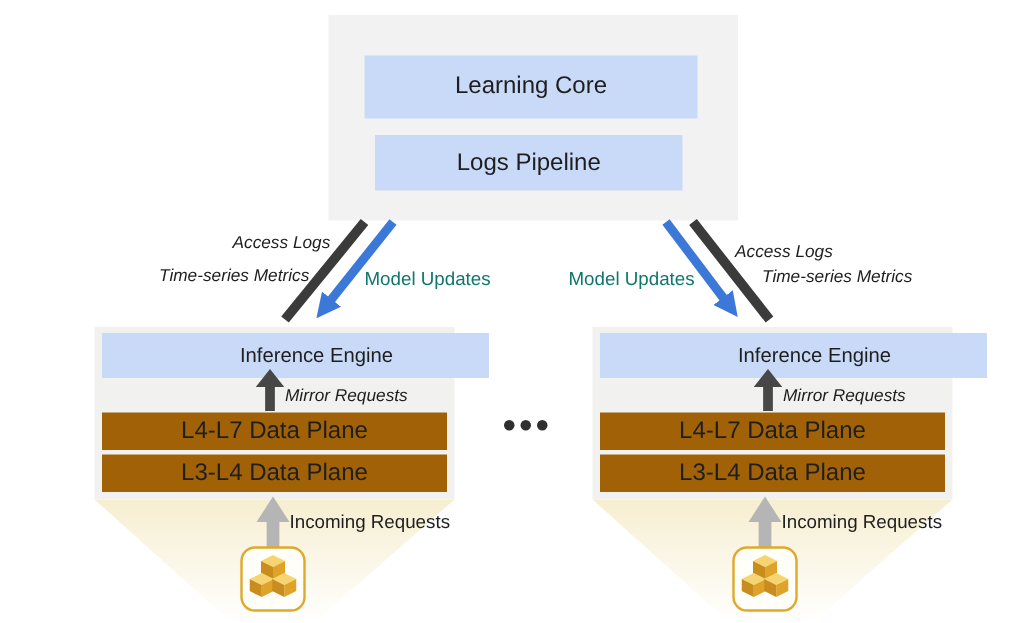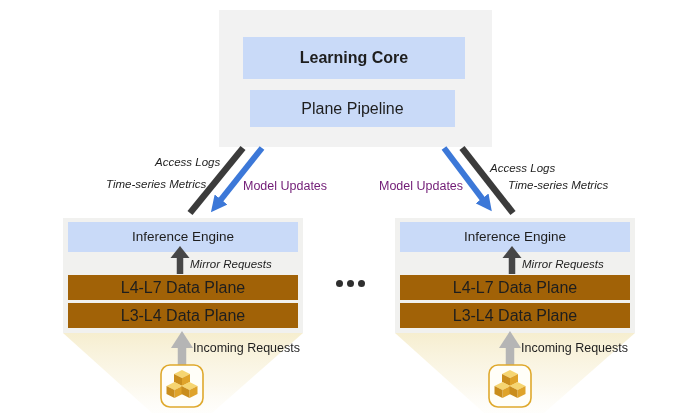--- a/index.html
+++ b/index.html
@@ -9,23 +9,23 @@
   }
   .abs{position:absolute;}
   .box{display:flex;align-items:center;justify-content:center;text-align:center;}
   .group-container{background:#f2f2f2;}
   .stack-container{background:#f1f1ef;}
   .blue-box{background:#c9daf8;}
   .plane-box{background:#a16207;}
   .lbl{white-space:nowrap;line-height:1.1;}
   .lbl-sm{font-size:11.5px;font-style:italic;}
   .lbl-md{font-size:12.5px;}
-  .blue-text{color:#701a75;}
+  .blue-text{color:#0f766e;}
   .txt-lg{font-size:16px;}
-  .txt-ie{font-size:13.5px;}
+  .txt-ie{font-size:13.5px;padding-left:28px;}
   .dots{display:flex;gap:4px;}
   .dot{width:7px;height:7px;border-radius:50%;background:#2f2f2f;}
   svg{display:block;}
   .overlay{pointer-events:none;}
 </style>
 </head>
 <body>
 
 <div class="canvas">
 
@@ -35,25 +35,25 @@
         <stop offset="0" stop-color="#f5ecca" stop-opacity="0.9"></stop>
         <stop offset="0.65" stop-color="#f9f3de" stop-opacity="0.55"></stop>
         <stop offset="1" stop-color="#fcf8ea" stop-opacity="0.15"></stop>
       </linearGradient>
     </defs>
     <polygon points="63,333 303,333 212,413 152,413" fill="url(#beamGrad)"></polygon>
     <polygon points="395,333 635,333 544,413 484,413" fill="url(#beamGrad)"></polygon>
   </svg>
 
   <div class="abs group-container" style="left:219px;top:10px;width:273px;height:137px;"></div>
-  <div class="abs box blue-box txt-lg" style="left:243px;top:37px;width:222px;height:42px;font-weight:bold;">
+  <div class="abs box blue-box txt-lg" style="left:243px;top:37px;width:222px;height:42px;">
     <span class="lbl">Learning Core</span>
   </div>
   <div class="abs box blue-box txt-lg" style="left:250px;top:90px;width:205px;height:37px;">
-    <span class="lbl">Plane Pipeline</span>
+    <span class="lbl">Logs Pipeline</span>
   </div>
 
   <div class="abs stack-container" style="left:63px;top:218px;width:240px;height:115px;"></div>
   <div class="abs box blue-box txt-ie" style="left:68px;top:222px;width:230px;height:30px;">
     <span class="lbl">Inference Engine</span>
   </div>
   <div class="abs box plane-box txt-lg" style="left:68px;top:275px;width:230px;height:25px;">
     <span class="lbl">L4-L7 Data Plane</span>
   </div>
   <div class="abs box plane-box txt-lg" style="left:68px;top:303px;width:230px;height:25px;">

